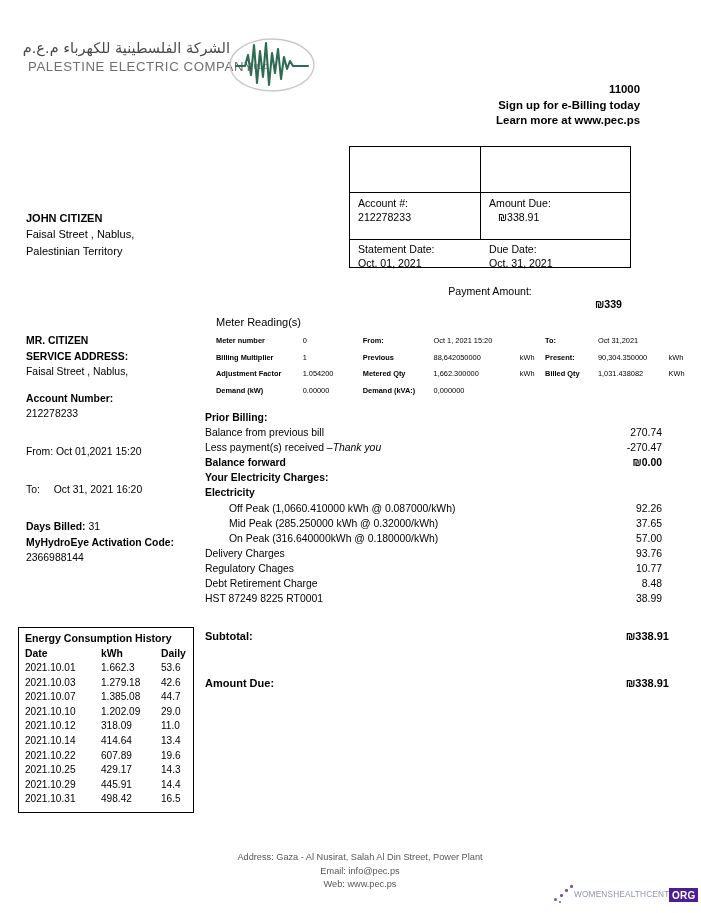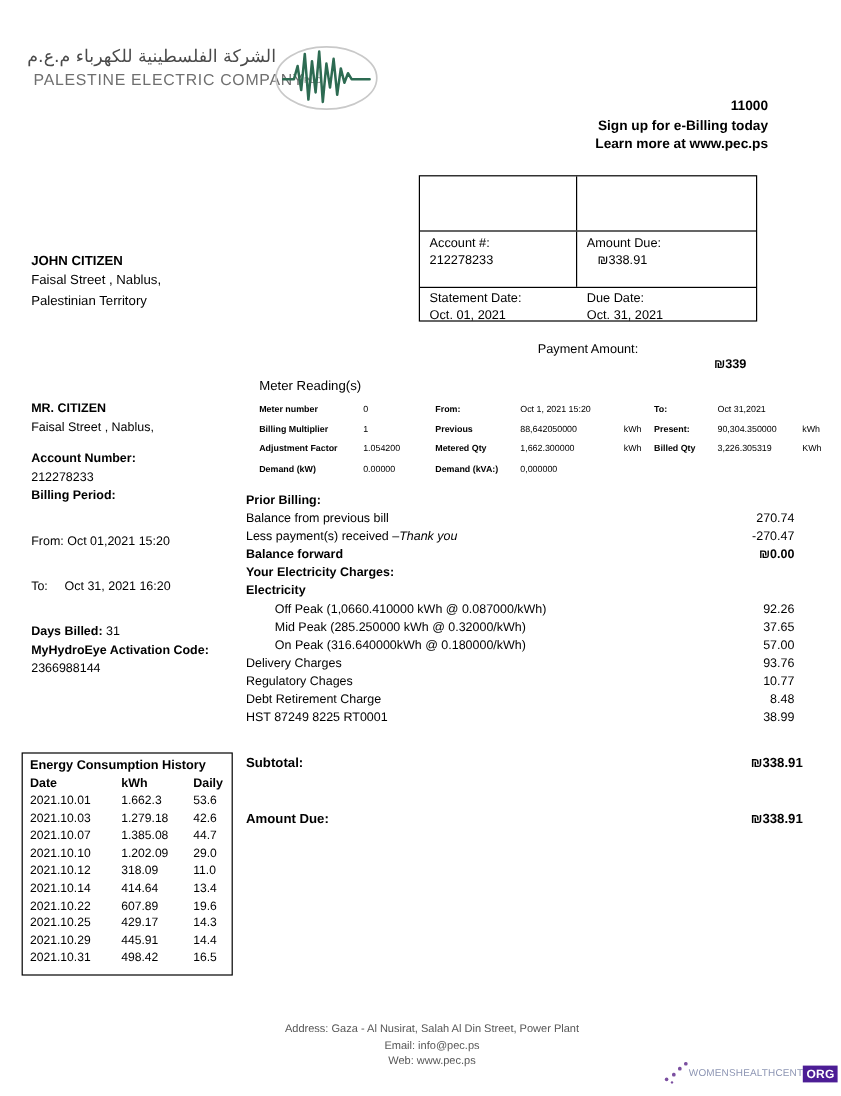--- a/index.html
+++ b/index.html
@@ -157,25 +157,25 @@
   </div>
 
   <div class="abs" id="customer">
     <div id="cust-name">JOHN CITIZEN</div>
     <div class="line">Faisal Street , Nablus,</div>
     <div class="line">Palestinian Territory</div>
   </div>
 
   <div class="abs" id="service">
     <div class="b">MR. CITIZEN</div>
+    <div class="b">SERVICE ADDRESS:</div>
     <div class="n">Faisal Street , Nablus,</div>
     <div class="gap"></div>
     <div class="b">Account Number:</div>
     <div class="n">212278233</div>
-    <div class="b">Billing Period:</div>
     <div class="kv"><span class="tab">From:</span> <span>Oct 01,2021 15:20</span></div>
     <div class="kv"><span class="tab">To:</span>&nbsp; <span>Oct 31, 2021 16:20</span></div>
     <div class="kv"><b>Days Billed:</b> <span>31</span></div>
     <div class="b">MyHydroEye Activation Code:</div>
     <div class="n">2366988144</div>
   </div>
 
   <div class="abs" id="meter-title">Meter Reading(s)</div>
   <div class="abs" id="meter-table">
     <table>
@@ -200,21 +200,21 @@
             <td class="mc7">90,304.350000</td>
             <td class="mc8">kWh</td>
           </tr>
           <tr>
             <td class="mc1 k">Adjustment Factor</td>
             <td class="mc2">1.054200</td>
             <td class="mc3 k">Metered Qty</td>
             <td class="mc4">1,662.300000</td>
             <td class="mc5">kWh</td>
             <td class="mc6 k">Billed Qty</td>
-            <td class="mc7">3,226.305319</td>
+            <td class="mc7">1,031.438082</td>
             <td class="mc8">KWh</td>
           </tr>
           <tr>
             <td class="mc1 k">Demand (kW)</td>
             <td class="mc2">0.00000</td>
             <td class="mc3 k">Demand (kVA:)</td>
             <td class="mc4">0,000000</td>
             <td class="mc5"></td>
             <td class="mc6 k"></td>
             <td class="mc7"></td>

